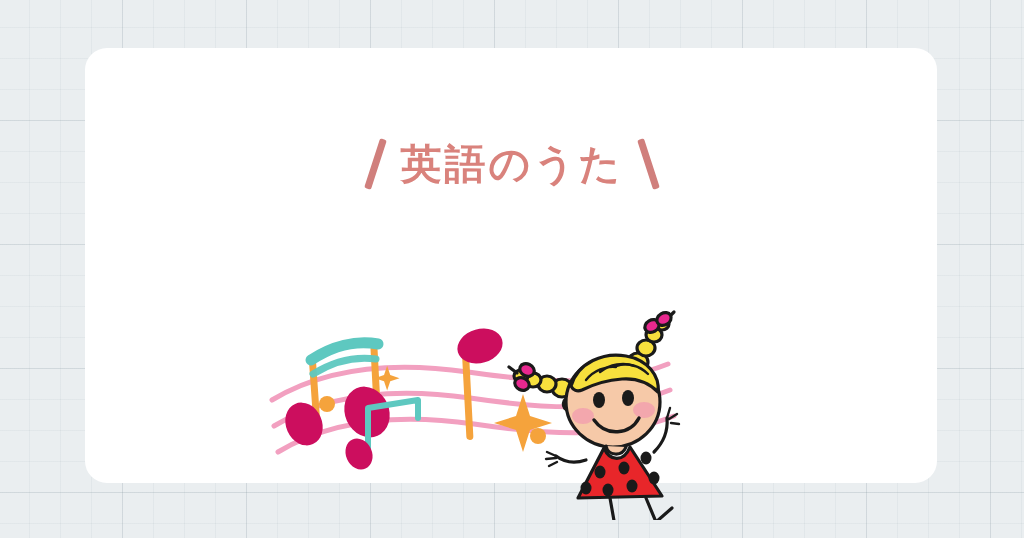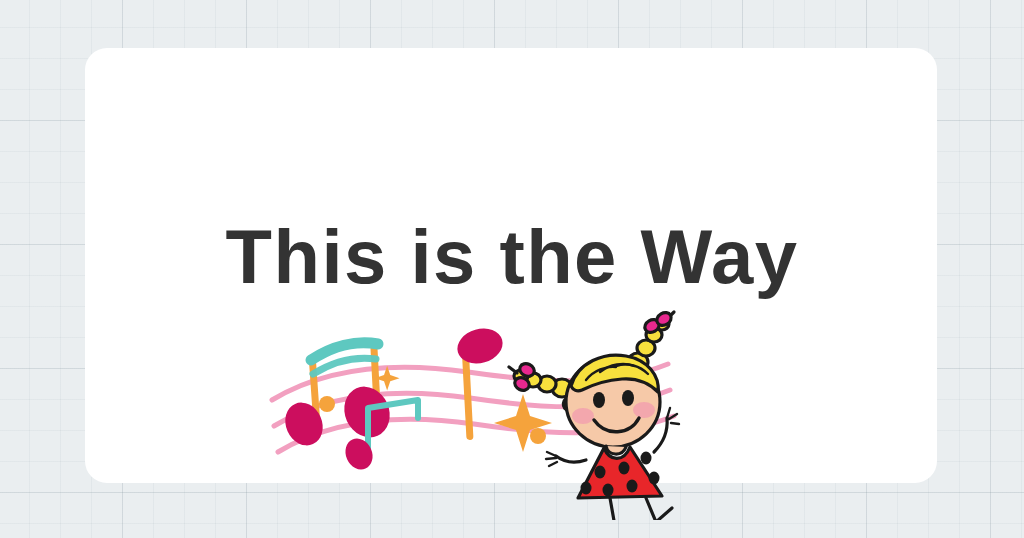--- a/index.html
+++ b/index.html
@@ -104,22 +104,26 @@
   }
   .illustration svg { display: block; }
 </style>
 </head>
 <body>
 
 <div class="page">
 
   <div class="card"></div>
 
-
-  <div class="main-title">This is the Way</div>
+  <div class="subtitle-row">
+    <span class="slash slash-left"></span>
+    <span class="subtitle-text">英語のうた</span>
+    <span class="slash slash-right"></span>
+  </div>
+
 
   <div class="illustration">
     <svg width="460" height="220" viewBox="0 0 460 220" xmlns="http://www.w3.org/2000/svg">
 
       <g fill="none" stroke="#f2a0c0" stroke-width="5" stroke-linecap="round">
         <path d="M4,100 C60,66 130,62 200,72 C268,82 340,88 400,64"></path>
         <path d="M6,126 C62,92 132,88 202,98 C270,108 342,114 402,90"></path>
         <path d="M10,152 C66,118 136,114 206,124 C274,134 346,140 406,116"></path>
       </g>
 

